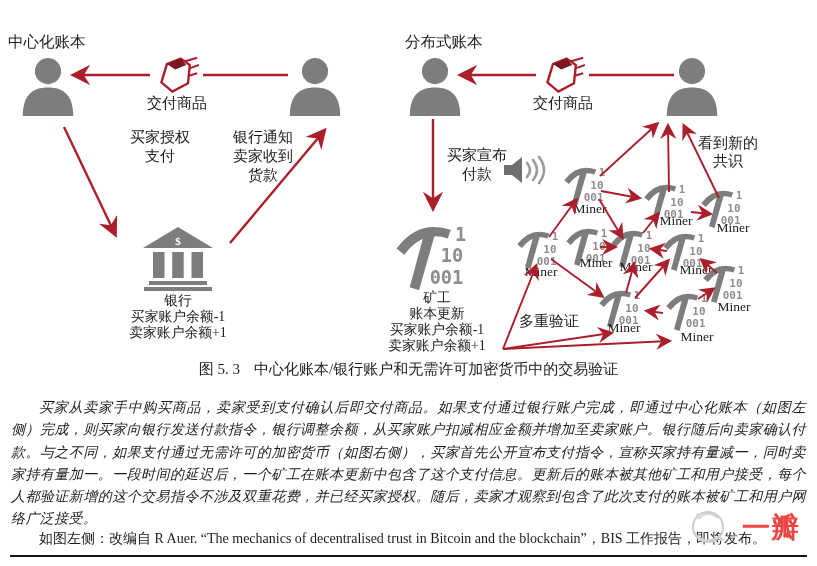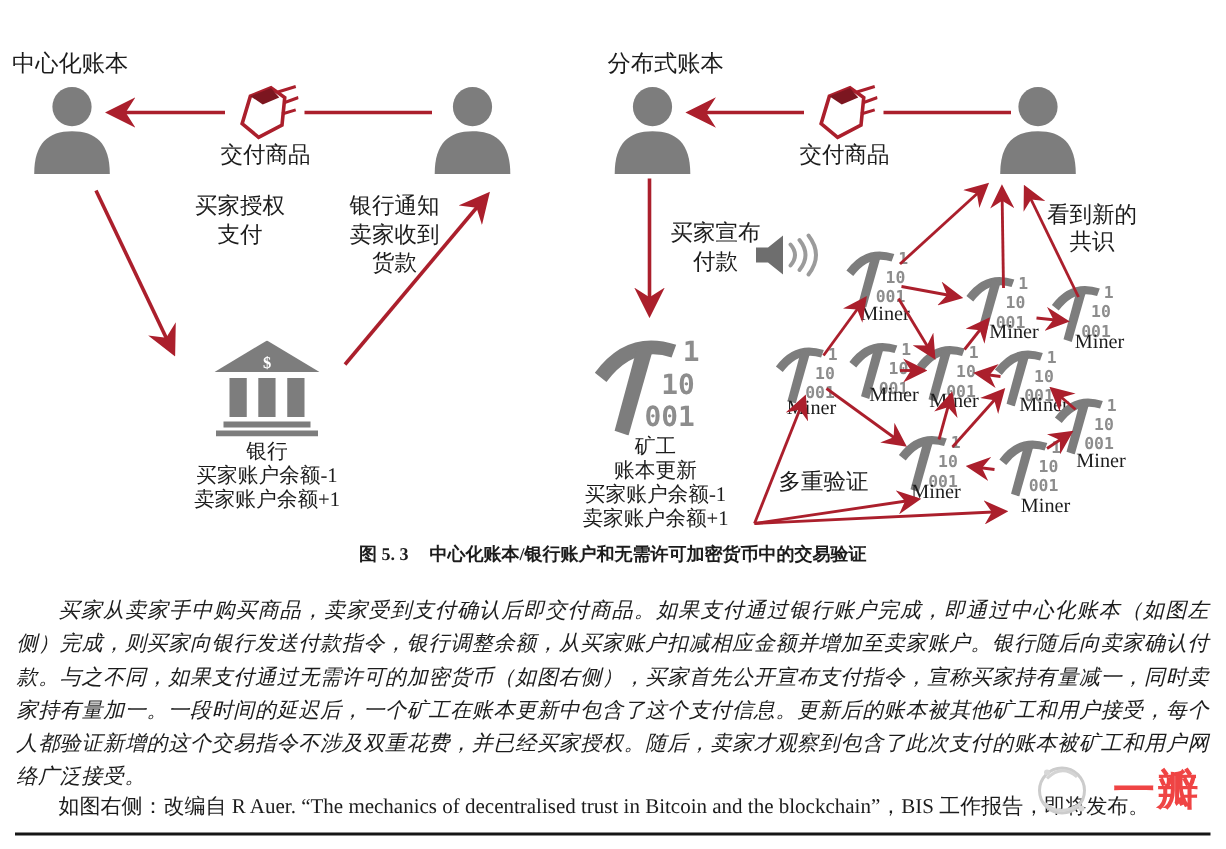--- a/index.html
+++ b/index.html
@@ -18,22 +18,22 @@
   .flabel{font-size:15px;text-anchor:middle;}
   .ftitle{font-size:15.5px;text-anchor:start;}
   .fsmall{font-size:13.8px;text-anchor:middle;}
   .miner-name{font-size:13.5px;text-anchor:middle;}
   .digit{fill:var(--c-digit,#8d8d8d);font-family:"DejaVu Sans Mono",monospace;
          font-weight:bold;font-size:12px;text-anchor:end;}
   .bank-dollar{fill:#ffffff;font-size:11px;font-weight:bold;text-anchor:middle;
                font-family:"Liberation Serif",serif;}
   .wave{stroke:#9b9b9b;stroke-width:2.6;fill:none;stroke-linecap:round;}
   
-  #caption{top:359px;left:0;width:817px;text-align:center;font-weight:bold;
-           font-size:12px;line-height:20px;}
+  #caption{top:359px;left:0;width:817px;text-align:center;font-weight:normal;
+           font-size:15px;line-height:20px;}
   #caption .cap-prefix{padding-right:14px;}
   #para{top:397px;left:11px;width:795px;font-size:14px;line-height:22.3px;
         text-align:justify;text-indent:2em;letter-spacing:0.4px;font-style:italic;}
   #source{top:529px;left:11px;width:795px;font-size:14px;line-height:20px;
           text-indent:2em;}
   #wm-doodle{left:684px;top:505px;width:50px;height:48px;}
   #wm-text{left:742px;top:508px;font-size:28px;font-weight:bold;color:#ef4444;
            letter-spacing:1px;line-height:40px;}
   #rule{top:555px;left:10px;width:797px;height:2px;background:#161616;}
 </style>
@@ -183,21 +183,21 @@
   </g>
 </svg>
 
 <div id="caption" class="abs">
   <span class="cap-prefix">图 5. 3</span><span>中心化账本/银行账户和无需许可加密货币中的交易验证</span>
 </div>
 
 <div id="para" class="abs">买家从卖家手中购买商品，卖家受到支付确认后即交付商品。如果支付通过银行账户完成，即通过中心化账本（如图左侧）完成，则买家向银行发送付款指令，银行调整余额，从买家账户扣减相应金额并增加至卖家账户。银行随后向卖家确认付款。与之不同，如果支付通过无需许可的加密货币（如图右侧），买家首先公开宣布支付指令，宣称买家持有量减一，同时卖家持有量加一。一段时间的延迟后，一个矿工在账本更新中包含了这个支付信息。更新后的账本被其他矿工和用户接受，每个人都验证新增的这个交易指令不涉及双重花费，并已经买家授权。随后，卖家才观察到包含了此次支付的账本被矿工和用户网络广泛接受。</div>
 
 <div id="source" class="abs">
-  <span>如图右侧：</span><span>改编自 R Auer. “The mechanics of decentralised trust in Bitcoin and the blockchain”，BIS 工作报告，即将发布。</span>
+  <span>如图左侧：</span><span>改编自 R Auer. “The mechanics of decentralised trust in Bitcoin and the blockchain”，BIS 工作报告，即将发布。</span>
 </div>
 
 <svg id="wm-doodle" class="abs" viewBox="0 0 50 48">
   <circle cx="24" cy="22" r="15" fill="none" stroke="#cccccc" stroke-width="2"></circle>
   <path d="M14,14 Q24,4 34,13" fill="none" stroke="#d4d4d4" stroke-width="2"></path>
   <path d="M12,30 Q22,40 36,31" fill="none" stroke="#d4d4d4" stroke-width="2"></path>
   <circle cx="14" cy="10" r="2" fill="#d8d8d8"></circle>
   <circle cx="37" cy="34" r="2" fill="#d8d8d8"></circle>
 </svg>
 <div id="wm-text" class="abs">一瓣</div>

